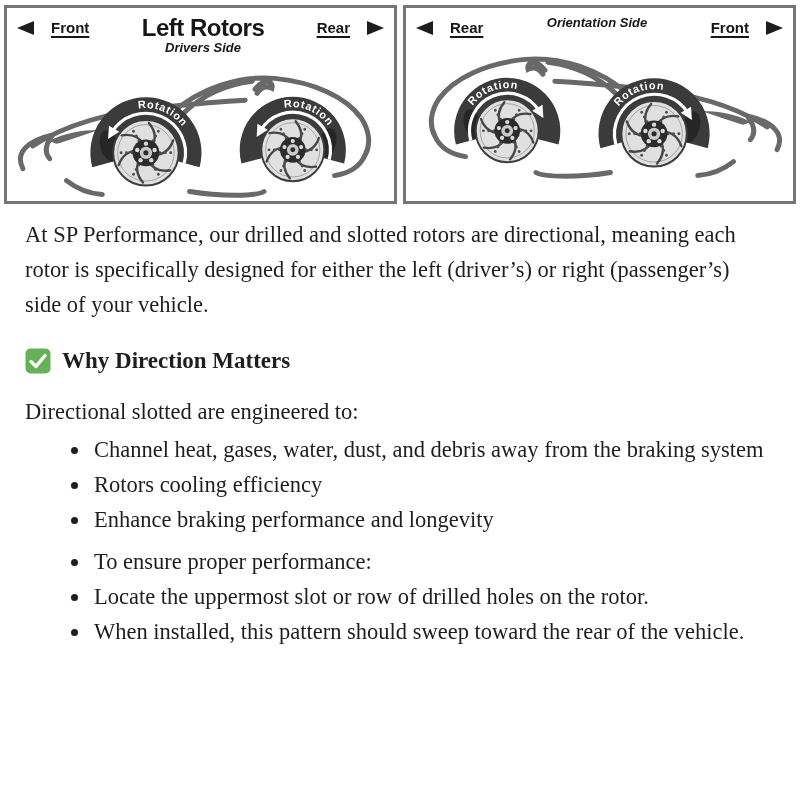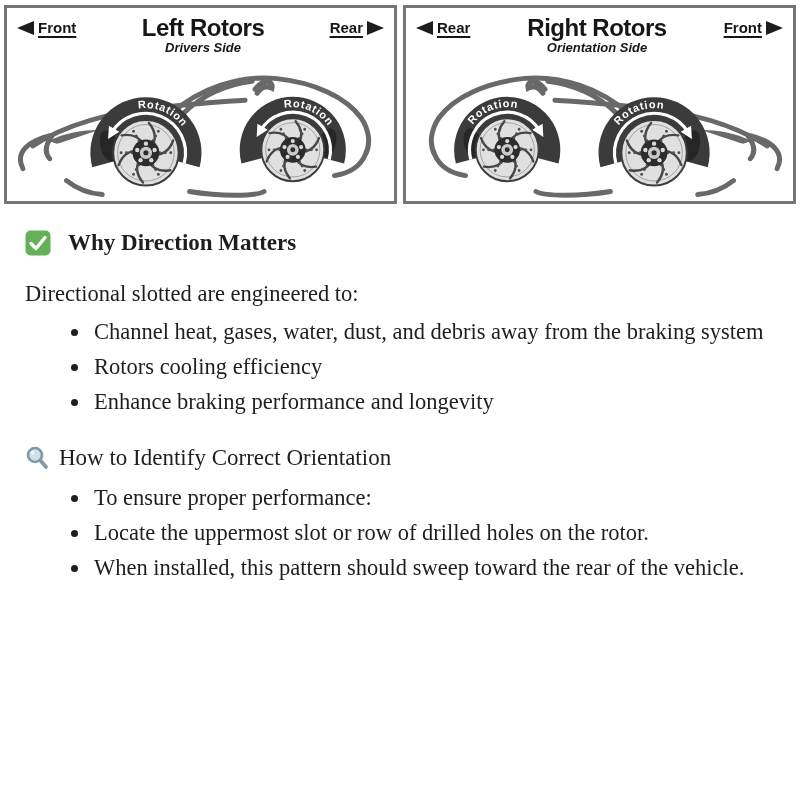--- a/index.html
+++ b/index.html
@@ -6,39 +6,39 @@
   body{width:800px;height:800px;overflow:hidden;font-family:"Liberation Serif",serif;color:#1e1e1e;}
 
   
   .panels{display:flex;gap:6px;margin:5px 4px 0 4px;}
   .panel{flex:1;border:3px solid #757575;background:#fff;min-width:0;}
   .phead{display:flex;justify-content:space-between;align-items:flex-start;padding:7px 10px 0 10px;
          font-family:"Liberation Sans",sans-serif;color:#161616;}
   .ptitles{text-align:center;flex:1;min-width:0;}
   .ptitle{font-size:24px;font-weight:700;letter-spacing:-.5px;line-height:1.05;}
   .psub{font-size:13px;font-weight:700;font-style:italic;margin-top:0;}
-  .dir{display:flex;align-items:center;gap:4px;margin-top:4px;}
+  .dir{display:flex;align-items:center;gap:17px;margin-top:4px;}
   .dirtext{font-size:15px;font-weight:700;text-decoration:underline;
            text-decoration-thickness:2px;text-underline-offset:3px;}
   .tri{width:0;height:0;border-top:7px solid transparent;border-bottom:7px solid transparent;}
   .tri-l{border-right:17px solid #1d1d1d;}
   .tri-r{border-left:17px solid #1d1d1d;}
   svg.car{display:block;width:100%;height:150px;margin-top:-4px;}
 
   .body-line{stroke:#696969;stroke-width:5;fill:none;stroke-linecap:round;}
   .slit{fill:#696969;}
   .arch{stroke:#3b3b3b;fill:none;}
   .rotarrow{stroke:#ffffff;stroke-width:3.2;fill:none;}
   .rot{font-family:"Liberation Sans",sans-serif;font-size:11px;font-weight:700;
        fill:#ffffff;letter-spacing:.8px;}
 
   
   .content{padding:0 30px 0 25px;}
   .intro{font-size:22.5px;line-height:35px;margin:13px 0 0 0;}
-  .sec-h{display:flex;align-items:center;gap:17px;font-size:23px;margin:24px 0 0 0;line-height:30px;}
+  .sec-h{display:flex;align-items:center;gap:11px;font-size:23px;margin:24px 0 0 0;line-height:30px;}
   .sec-h.bold{font-weight:700;}
   .sec-h.regular{font-weight:400;gap:9px;}
   .lead{font-size:22.5px;margin:23px 0 0 0;}
   ul.blist{margin:7px 0 0 0;padding-left:66px;font-size:22.5px;line-height:35px;list-style:disc;}
   ul.blist li{padding-left:3px;}
   .emoji{flex:0 0 auto;display:inline-flex;}
 </style>
 </head>
 <body>
 
@@ -140,21 +140,20 @@
     </svg>
   </div>
 
   <div class="panel">
     <div class="phead">
       <div class="dir">
         <span class="tri tri-l"></span>
         <span class="dirtext">Rear</span>
       </div>
       <div class="ptitles">
-        <div class="ptitle">Right Rotors</div>
         <div class="psub">Orientation Side</div>
       </div>
       <div class="dir">
         <span class="dirtext">Front</span>
         <span class="tri tri-r"></span>
       </div>
     </div>
     <svg class="car" viewBox="0 0 390 150">
       <g transform="translate(390,0) scale(-1,1)">
           <use href="#carbody"></use>
@@ -164,49 +163,40 @@
       </text>
       <text class="rot" text-anchor="middle">
         <textPath href="#tpRR" startOffset="50%">Rotation</textPath>
       </text>
     </svg>
   </div>
 </div>
 
 <div class="content">
 
+  <p class="intro">At SP Performance, our drilled and slotted rotors are directional, meaning each rotor is specifically designed for either the left (driver’s) or right (passenger’s) side of your vehicle.</p>
 
   <div class="sec-h bold">
     <span class="emoji">
       <svg width="26" height="26" viewBox="0 0 26 26">
         <rect x="0.5" y="0.5" width="25" height="25" rx="5" fill="#65b158"></rect>
         <path d="M6,13.5 L11,18.5 L20,7.5" stroke="#ffffff" stroke-width="3.4" fill="none" stroke-linecap="round" stroke-linejoin="round"></path>
       </svg>
     </span>
     <span>Why Direction Matters</span>
   </div>
 
   <p class="lead">Directional slotted are engineered to:</p>
 
   <ul class="blist">
     <li>Channel heat, gases, water, dust, and debris away from the braking system</li>
     <li>Rotors cooling efficiency</li>
     <li>Enhance braking performance and longevity</li>
   </ul>
 
-  <div class="sec-h regular">
-    <span class="emoji">
-      <svg width="25" height="25" viewBox="0 0 25 25">
-        <circle cx="10" cy="9" r="7" fill="#cfe2ec" stroke="#7f98a6" stroke-width="2.6"></circle>
-        <circle cx="7.6" cy="6.8" r="2.1" fill="#eef5f9"></circle>
-        <line x1="15.5" y1="14.5" x2="21" y2="21" stroke="#8a9aa4" stroke-width="3.8" stroke-linecap="round"></line>
-      </svg>
-    </span>
-    <span>How to Identify Correct Orientation</span>
-  </div>
 
   <ul class="blist">
     <li>To ensure proper performance:</li>
     <li>Locate the uppermost slot or row of drilled holes on the rotor.</li>
     <li>When installed, this pattern should sweep toward the rear of the vehicle.</li>
   </ul>
 
 </div>
 
 </body></html>

